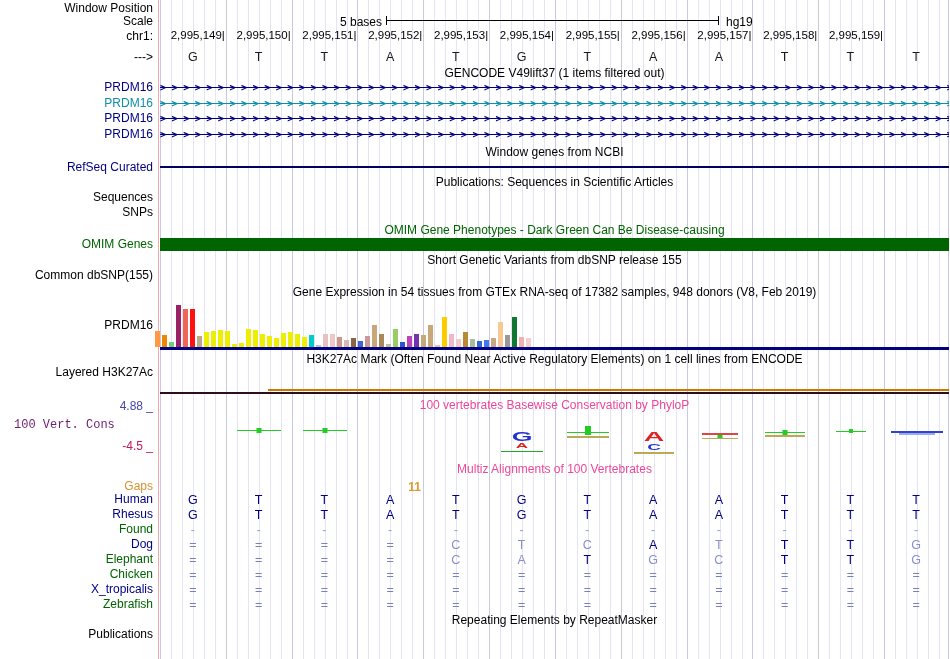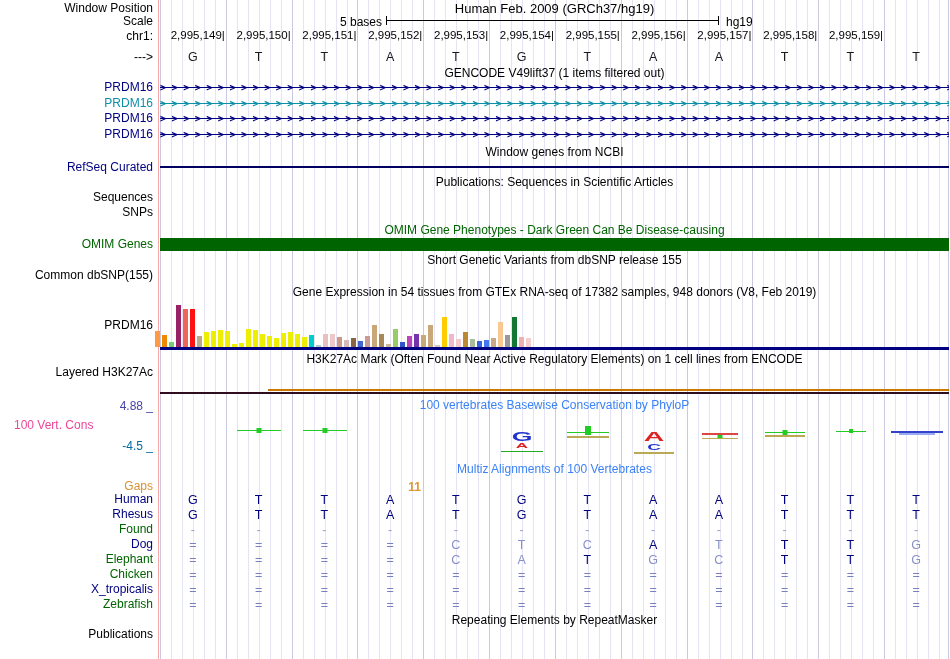--- a/index.html
+++ b/index.html
@@ -18,21 +18,21 @@
       repeating-linear-gradient(to right,#e4e4f4 0 1px,transparent 1px 10.972px);
   }
   #left-edge{position:absolute;left:158px;top:0;width:1px;height:659px;background:#f4a8a8;}
   #right-edge{position:absolute;left:948px;top:0;width:1px;height:659px;background:#c9c9e2;}
 
   .lbl{position:absolute;left:0;width:153px;text-align:right;white-space:nowrap;font-size:12px;line-height:13px;}
   .ctr{position:absolute;left:160px;width:789px;text-align:center;white-space:nowrap;font-size:12px;line-height:13px;}
   .navy{color:#000080;}
   .green{color:#006400;}
   .orange{color:#d89030;}
-  .consblue{color:#3b82f6;}
+  .consblue{color:#ec4899;}
 
   #main-title{top:2px;display:flex;justify-content:center;gap:18px;font-size:13px;}
   #scale-value{position:absolute;left:290px;top:15px;width:92px;text-align:right;}
   #scale-bar{position:absolute;left:386px;top:16px;width:331px;height:9px;
     border-left:1px solid #000;border-right:1px solid #000;
     background:linear-gradient(to bottom,transparent 4px,#000 4px,#000 5px,transparent 5px);}
   #assembly-short{position:absolute;left:726px;top:15px;}
 
   #ruler-row{position:absolute;left:160px;top:29px;width:789px;display:flex;}
   .coordcell{width:65.8333px;text-align:right;font-size:11.5px;box-sizing:border-box;padding-right:1px;}
@@ -46,41 +46,40 @@
 
   #refseq-line{left:160px;top:166px;width:789px;height:2px;background:#000060;}
   #omim-bar{left:160px;top:238px;width:789px;height:13px;background:#006400;}
   #gtex-baseline{left:160px;top:347px;width:789px;height:3px;background:#000080;}
   #gtex-bars{left:155px;top:301px;width:385px;height:46px;display:flex;align-items:flex-end;}
   .gtex-bar{width:5px;margin-right:2px;}
   #h3k27ac-line-orange{left:268px;top:389px;width:681px;height:2px;background:#cc7700;}
   #h3k27ac-line-dark{left:160px;top:392px;width:789px;height:2px;background:#2e0e1e;}
 
   #cons-max{top:400px;color:#4444aa;}
-  #cons-min{top:440px;color:#0369a1;}
-  #cons-name{position:absolute;left:14px;top:418px;color:#ec4899;white-space:nowrap;}
+  #cons-min{top:440px;color:#be185d;}
+  #cons-name{position:absolute;left:14px;top:418px;color:#701a75;white-space:nowrap;font-family:Liberation Mono, monospace;}
   .glyph{position:absolute;top:424px;height:34px;}
   .glyph *{position:absolute;left:50%;}
   .glyph-letter{font-weight:bold;transform-origin:center top;white-space:nowrap;}
 
   .mrow{position:absolute;left:160px;width:789px;display:flex;height:15px;}
   .mcell{flex:1;text-align:center;font-size:12.5px;line-height:14px;}
   #gaps-value{position:absolute;left:357px;top:480px;width:66px;text-align:right;
     padding-right:2px;box-sizing:border-box;color:#e0972f;font-weight:bold;}
 </style>
 </head>
 <body>
 
 <div id="grid"></div>
 <div id="left-edge"></div>
 <div id="right-edge"></div>
 
 <div class="lbl" style="top:2px">Window Position</div>
 <div class="ctr" id="main-title">
-  <span>Human Feb. 2009 (GRCh37/hg19)</span>
 </div>
 <div class="lbl" style="top:15px">Scale</div>
 <div id="scale-value">5 bases</div>
 <div id="scale-bar"></div>
 <div id="assembly-short">hg19</div>
 <div class="lbl" style="top:30px">chr1:</div>
 <div id="ruler-row">
     <span class="coordcell">2,995,149|</span>
     <span class="coordcell">2,995,150|</span>
     <span class="coordcell">2,995,151|</span>

